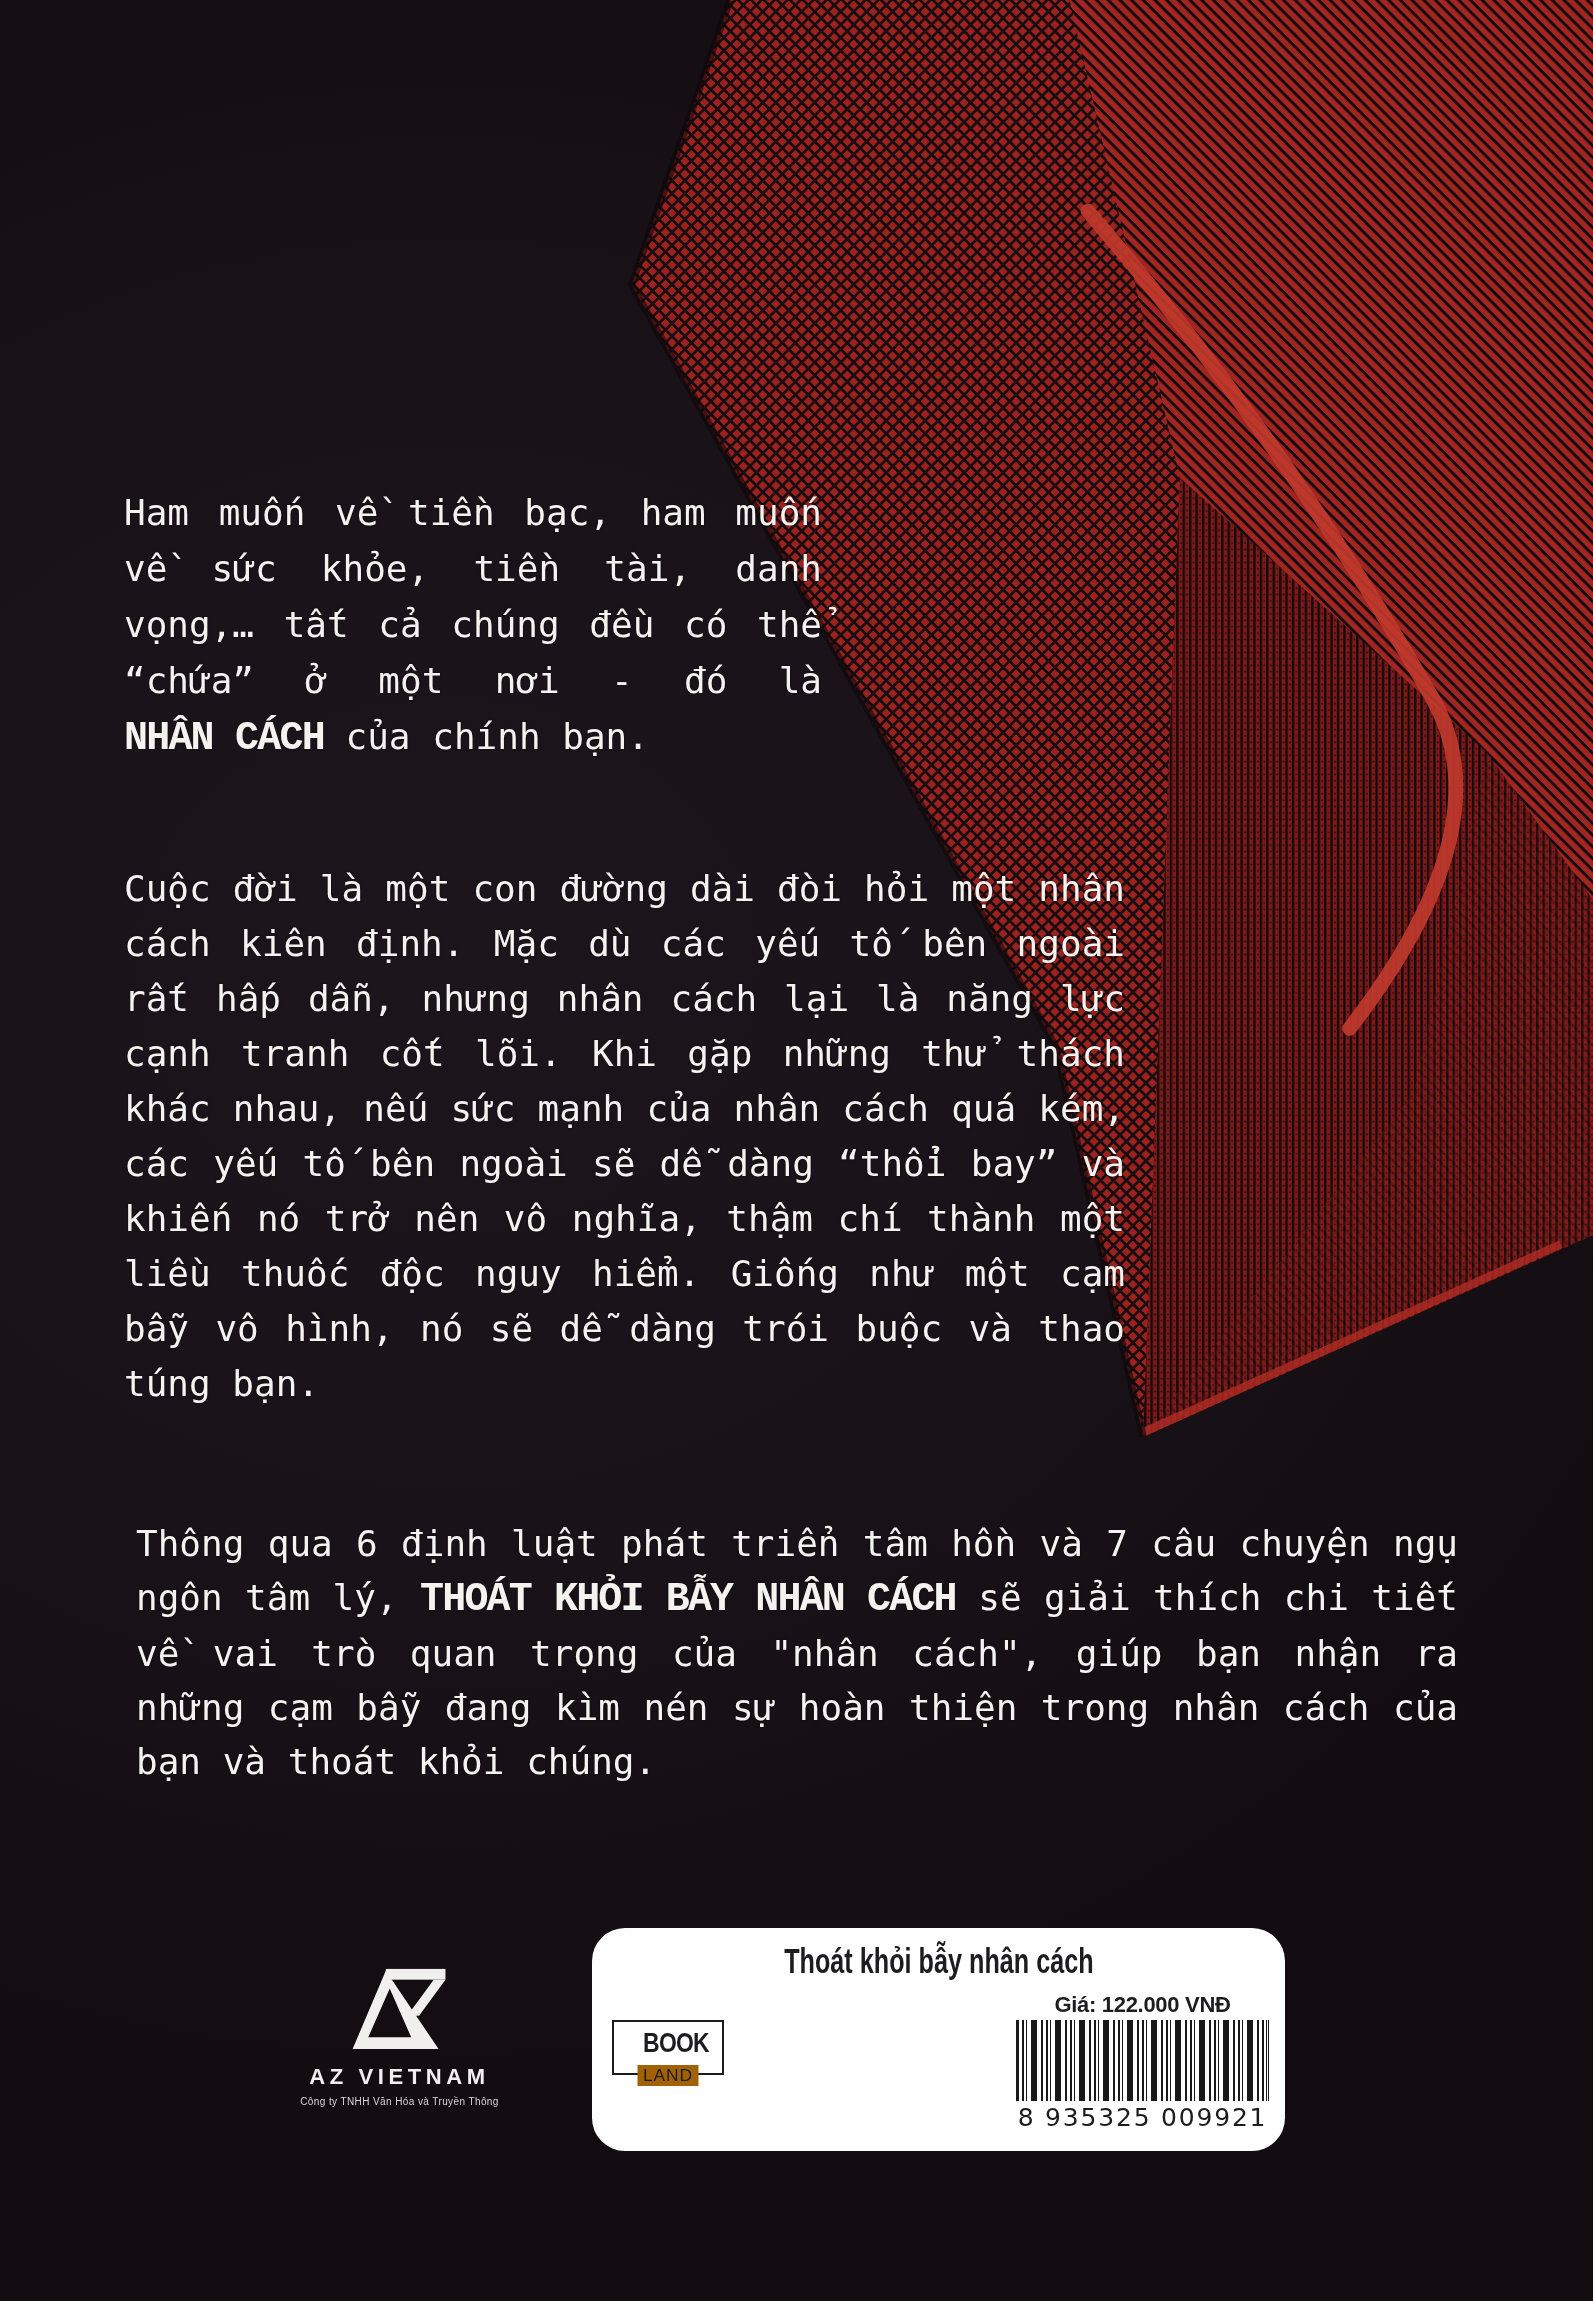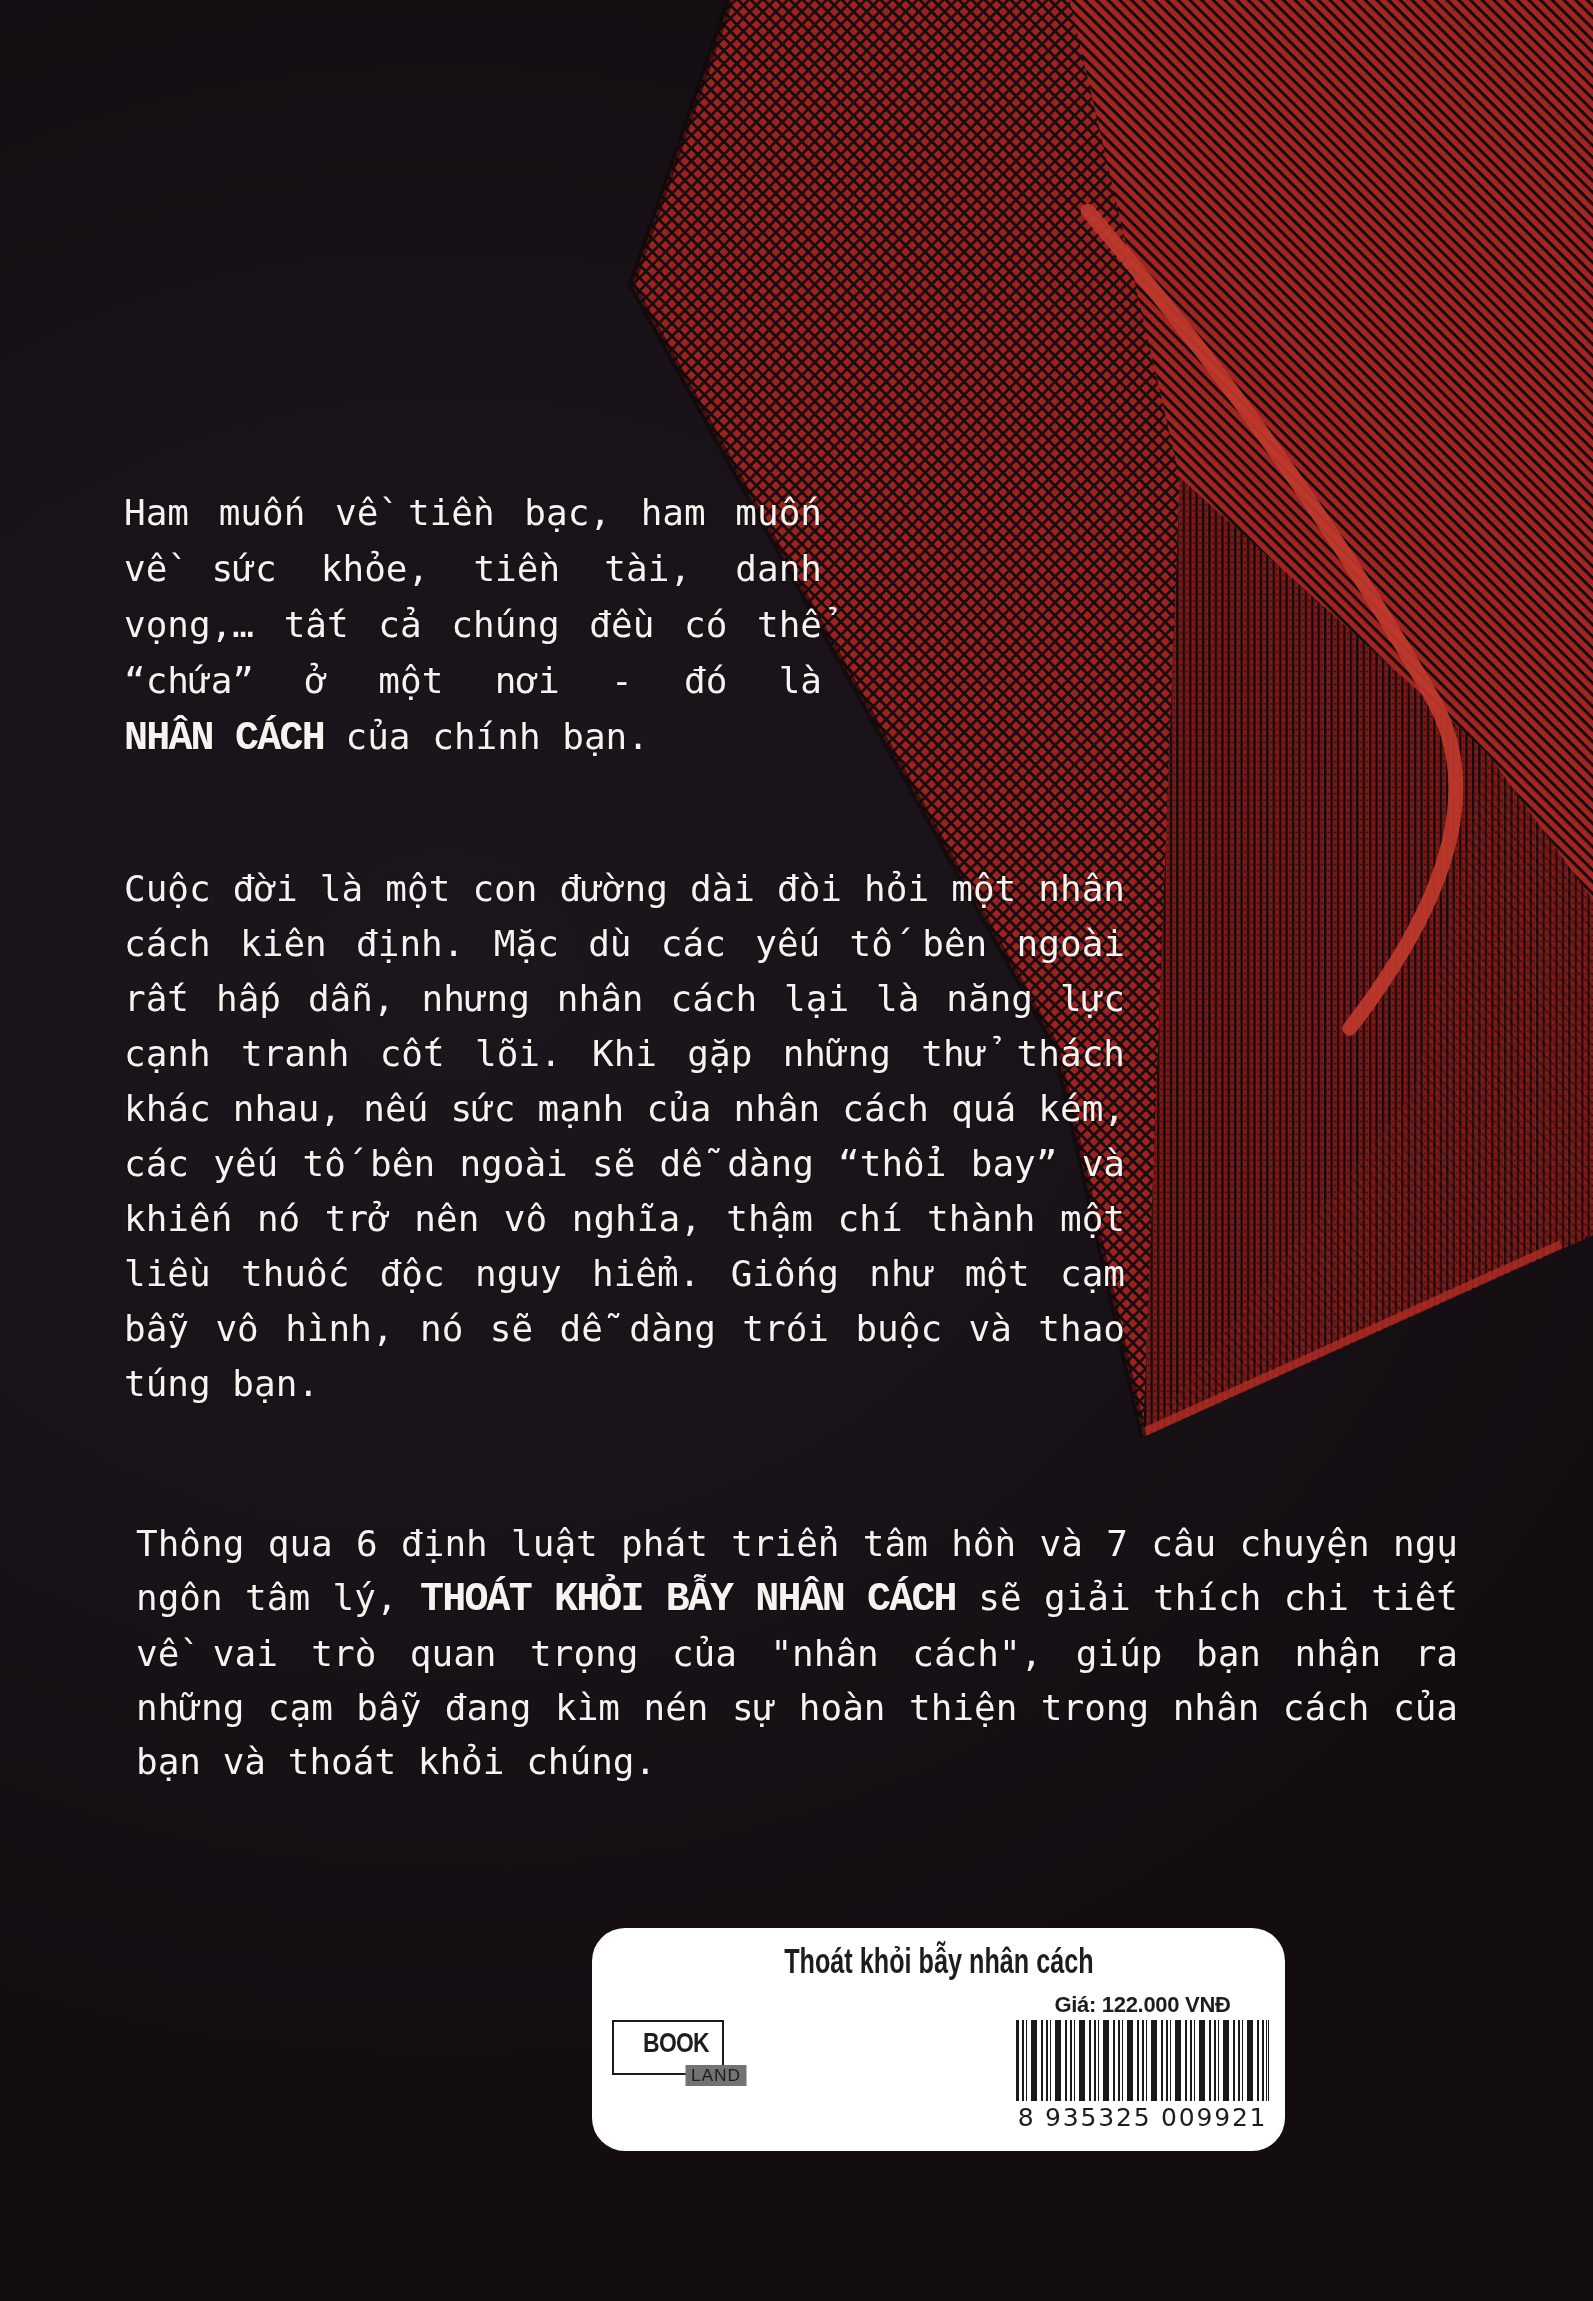--- a/index.html
+++ b/index.html
@@ -45,21 +45,21 @@
   }
   .label-title span{display:inline-block; transform:scaleX(.72); transform-origin:center;}
   .bookland{
     position:absolute; left:20px; top:92px; width:92px; height:51px;
     border:2.8px solid #1b1b1d; text-align:center;padding-left:16px;
   }
   .bookland .bk{display:block; margin-top:5.5px; font-weight:bold; font-size:27px; letter-spacing:-0.9px;
     transform:scaleX(.85); transform-origin:center; white-space:nowrap;}
   .bookland .ld{
     position:absolute; left:50%; bottom:-13px; transform:translateX(-50%);
-    background:#737373; padding:0 5.5px; font-size:17.4px; letter-spacing:0.9px; white-space:nowrap;margin-left:48px;
+    background:#a16207; padding:0 5.5px; font-size:17.4px; letter-spacing:0.9px; white-space:nowrap;
   }
   .barcode{position:absolute; top:57px; width:253px;}
   .barcode-left{left:138px;}
   .barcode-right{left:424px;}
   .bc-caption{height:33px; display:flex; align-items:flex-end; justify-content:center;
     font-size:22px; letter-spacing:-0.3px; white-space:nowrap;}
   .bc-caption.bold{font-weight:bold;}
   .bars{
     height:81px; margin-top:1.8px;
     background:repeating-linear-gradient(90deg,
@@ -106,20 +106,29 @@
     </g>
   </svg>
 
   <div class="textlayer">
 
 
     <div class="para para-1"><span>Ham muốn về tiền bạc, ham muốn về sức khỏe, tiền tài, danh vọng,… tất cả chúng đều có thể “chứa” ở một nơi - đó là </span><span class="accent">NHÂN CÁCH</span><span> của chính bạn.</span></div>
     <div class="para para-2"><span>Cuộc đời là một con đường dài đòi hỏi một nhân cách kiên định. Mặc dù các yếu tố bên ngoài rất hấp dẫn, nhưng nhân cách lại là năng lực cạnh tranh cốt lõi. Khi gặp những thử thách khác nhau, nếu sức mạnh của nhân cách quá kém, các yếu tố bên ngoài sẽ dễ dàng “thổi bay” và khiến nó trở nên vô nghĩa, thậm chí thành một liều thuốc độc nguy hiểm. Giống như một cạm bẫy vô hình, nó sẽ dễ dàng trói buộc và thao túng bạn.</span></div>
     <div class="para para-3"><span>Thông qua 6 định luật phát triển tâm hồn và 7 câu chuyện ngụ ngôn tâm lý, </span><span class="accent">THOÁT KHỎI BẪY NHÂN CÁCH</span><span> sẽ giải thích chi tiết về vai trò quan trọng của "nhân cách", giúp bạn nhận ra những cạm bẫy đang kìm nén sự hoàn thiện trong nhân cách của bạn và thoát khỏi chúng.</span></div>
 
+    <div class="az">
+      <svg width="103" height="88" viewBox="0 0 100 90">
+        <path d="M36 6 L2 86 L90 86 Z M40 24 L18 74 L62 74 Z" fill="#f2f0ee" fill-rule="evenodd"></path>
+        <rect x="36" y="4" width="61" height="11" fill="#f2f0ee"></rect>
+        <polygon points="85,15 97,15 70,52 58,52" fill="#f2f0ee"></polygon>
+      </svg>
+      <div class="az-name">AZ VIETNAM</div>
+      <div class="az-tagline">Công ty TNHH Văn Hóa và Truyền Thông</div>
+    </div>
 
     <div class="label">
       <div class="label-title">
         <span>Thoát khỏi bẫy nhân cách</span>
       </div>
 
       <div class="bookland">
         <span class="bk">BOOK</span>
         <span class="ld">LAND</span>
       </div>

